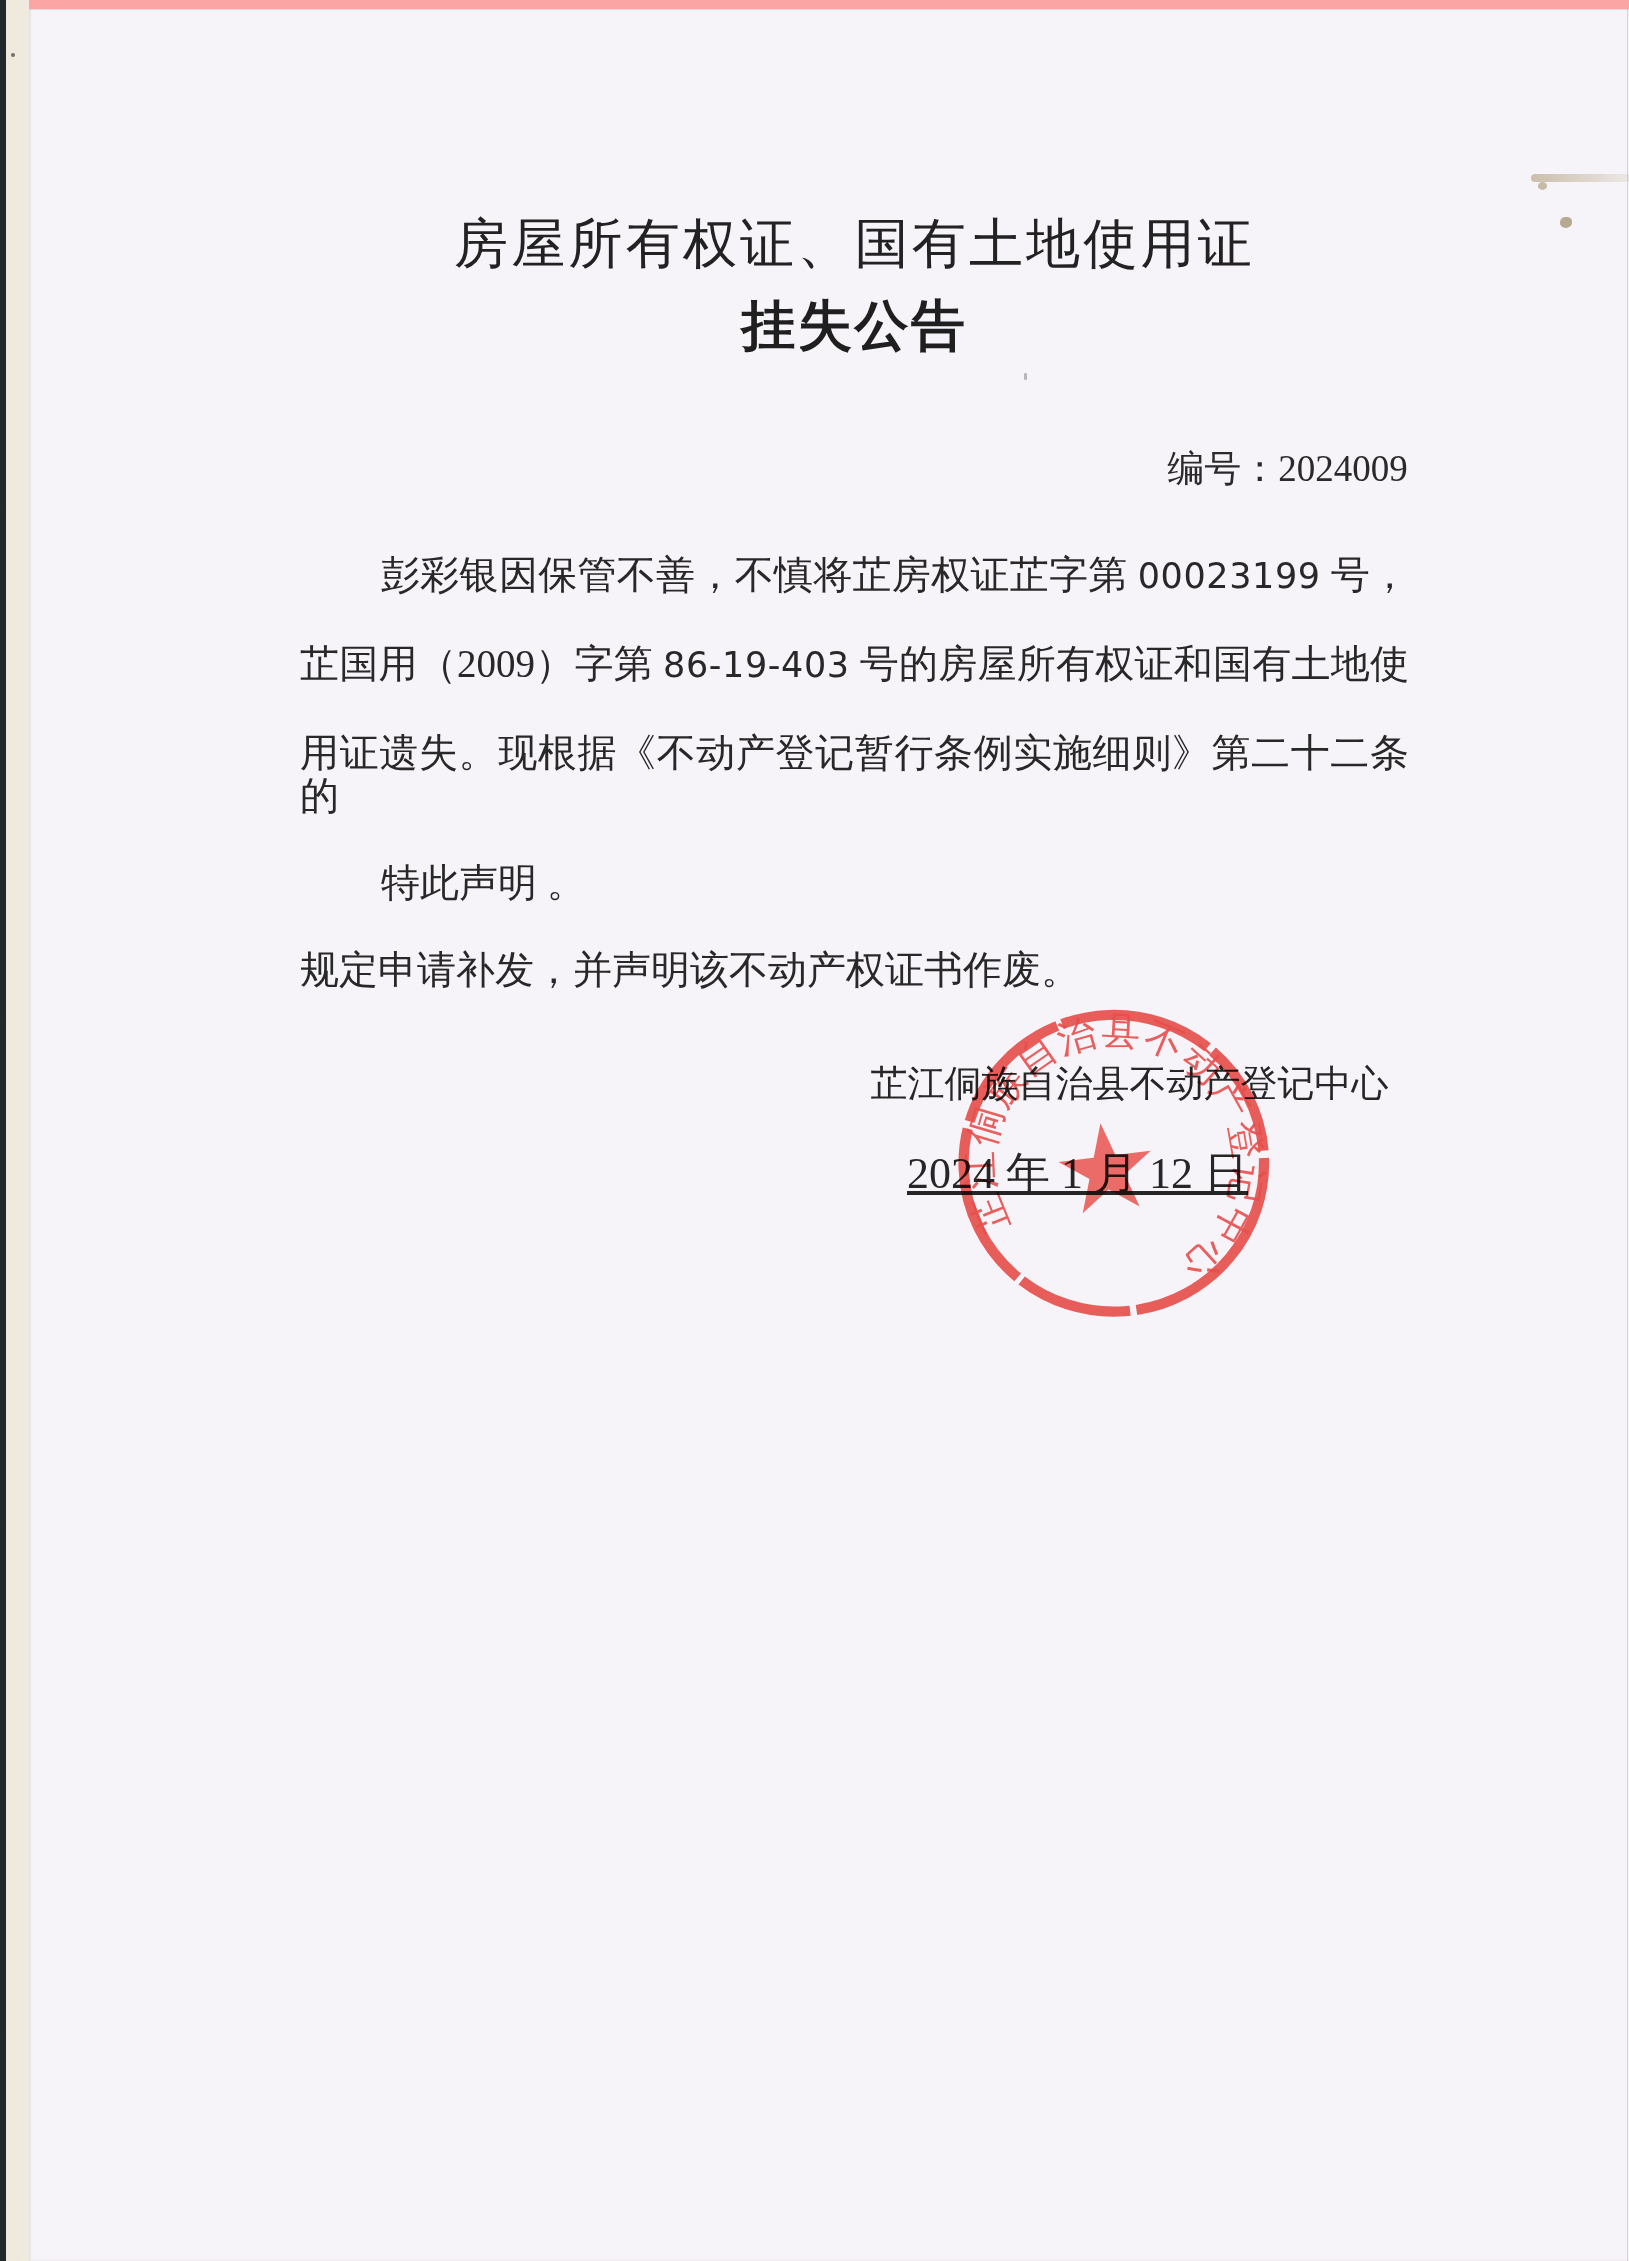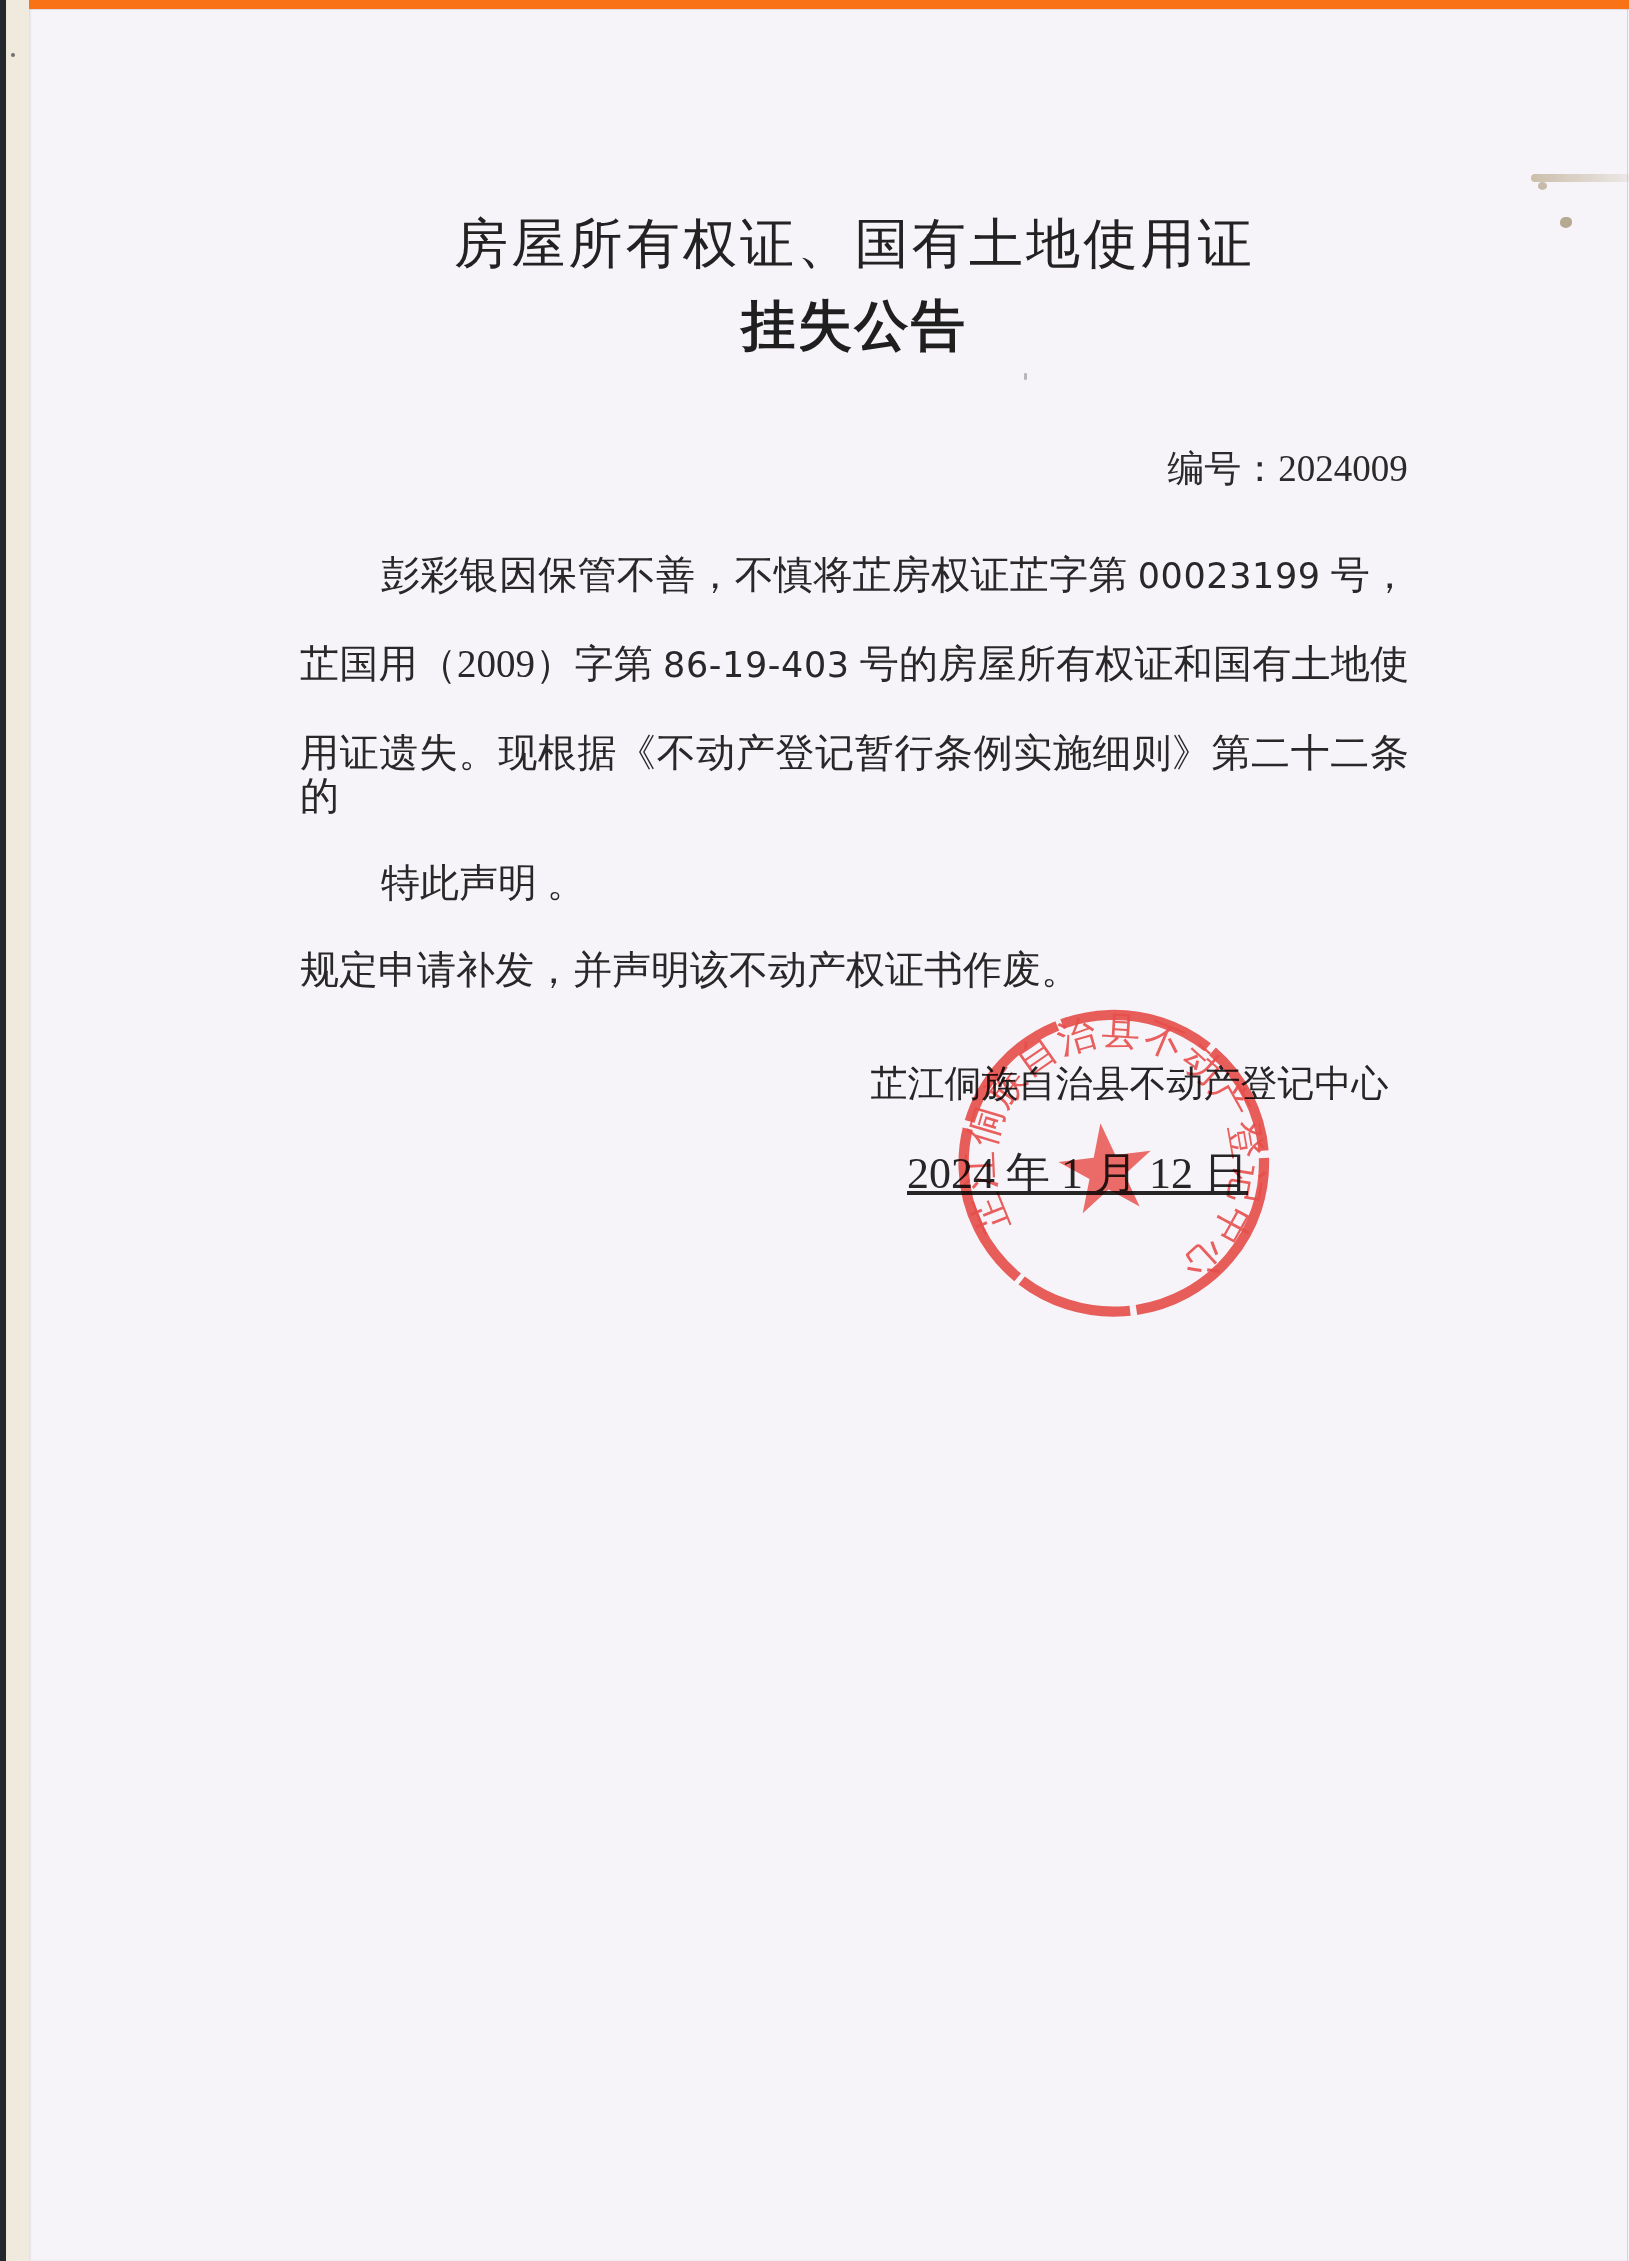--- a/index.html
+++ b/index.html
@@ -1,21 +1,21 @@
 <!DOCTYPE html>
 <html style="font-size:10.3px"><head>
 <meta charset="utf-8">
 <style>
   * { margin: 0; padding: 0; box-sizing: border-box; }
   html, body { background: #e9e4d8; }
   .scan {
     position: relative;
     width: 1630px;
     height: 2261px;
-    background: #f97316;
+    background: #fca5a5;
     overflow: hidden;
     font-family: "Liberation Serif", "DejaVu Serif", serif;
     color: #262626;
   }
   
   .edge-dark {
     position: absolute; left: 0; top: 0; width: 5.8px; height: 100%;
     background: #22282c;
   }
   .edge-cream {

